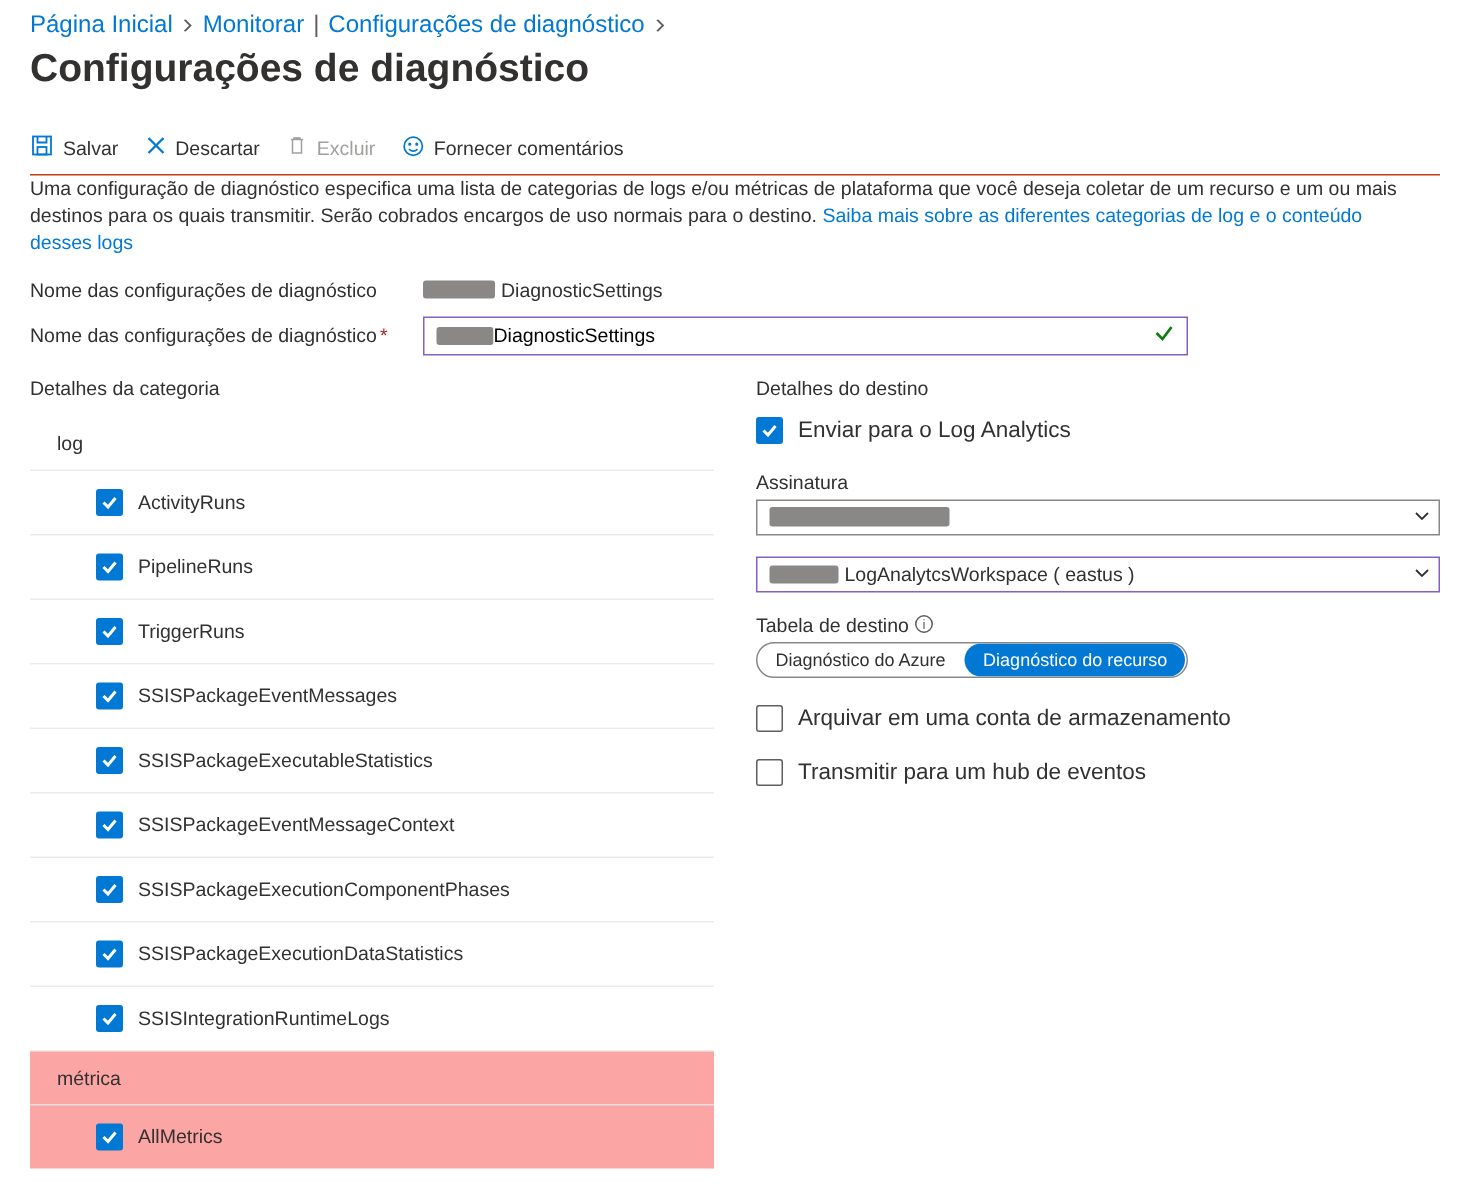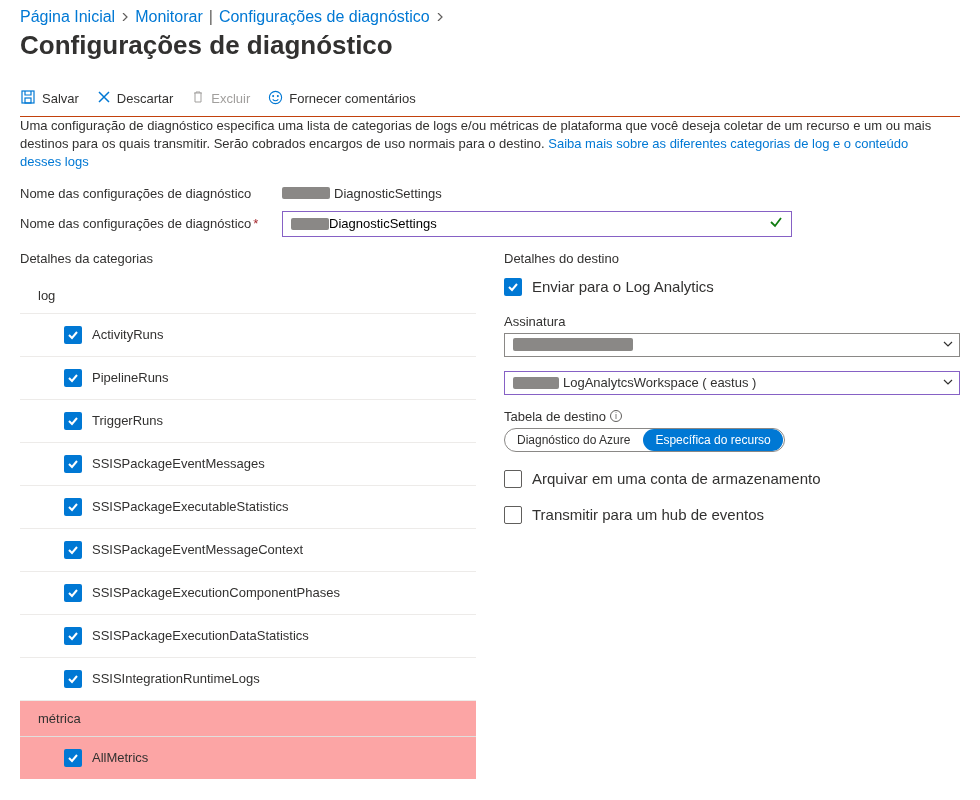--- a/index.html
+++ b/index.html
@@ -206,21 +206,21 @@
       <svg width="14" height="14" viewBox="0 0 14 14" fill="none" stroke="#107c10" stroke-width="1.8">
         <path d="M2 7 L6 11 L12 3"></path>
       </svg>
     </span>
   </div>
 </div>
 
 <div class="columns">
 
   <div class="col">
-    <h2>Detalhes da categorias</h2>
+    <h2>Detalhes da categoria</h2>
 
     <div class="sub-h first">log</div>
     <div class="log-list" id="log-list">
         <div class="log-item">
           <div class="cb checked">
             <svg width="12" height="12" viewBox="0 0 12 12" fill="none" stroke="#fff" stroke-width="2">
               <path d="M2 6 L5 9 L10 3"></path>
             </svg>
           </div>
           <span>ActivityRuns</span>
@@ -342,21 +342,21 @@
             </svg>
         </span>
       </div>
 
       <div class="dest-label">
         <span>Tabela de destino</span>
         <span class="info-ico">i</span>
       </div>
       <div class="toggle-group">
         <div class="toggle-opt">Diagnóstico do Azure</div>
-        <div class="toggle-opt active">Específica do recurso</div>
+        <div class="toggle-opt active">Diagnóstico do recurso</div>
       </div>
     </div>
 
     <div class="dest-row">
       <div class="cb unchecked"></div>
       <span>Arquivar em uma conta de armazenamento</span>
     </div>
 
     <div class="dest-row">
       <div class="cb unchecked"></div>

